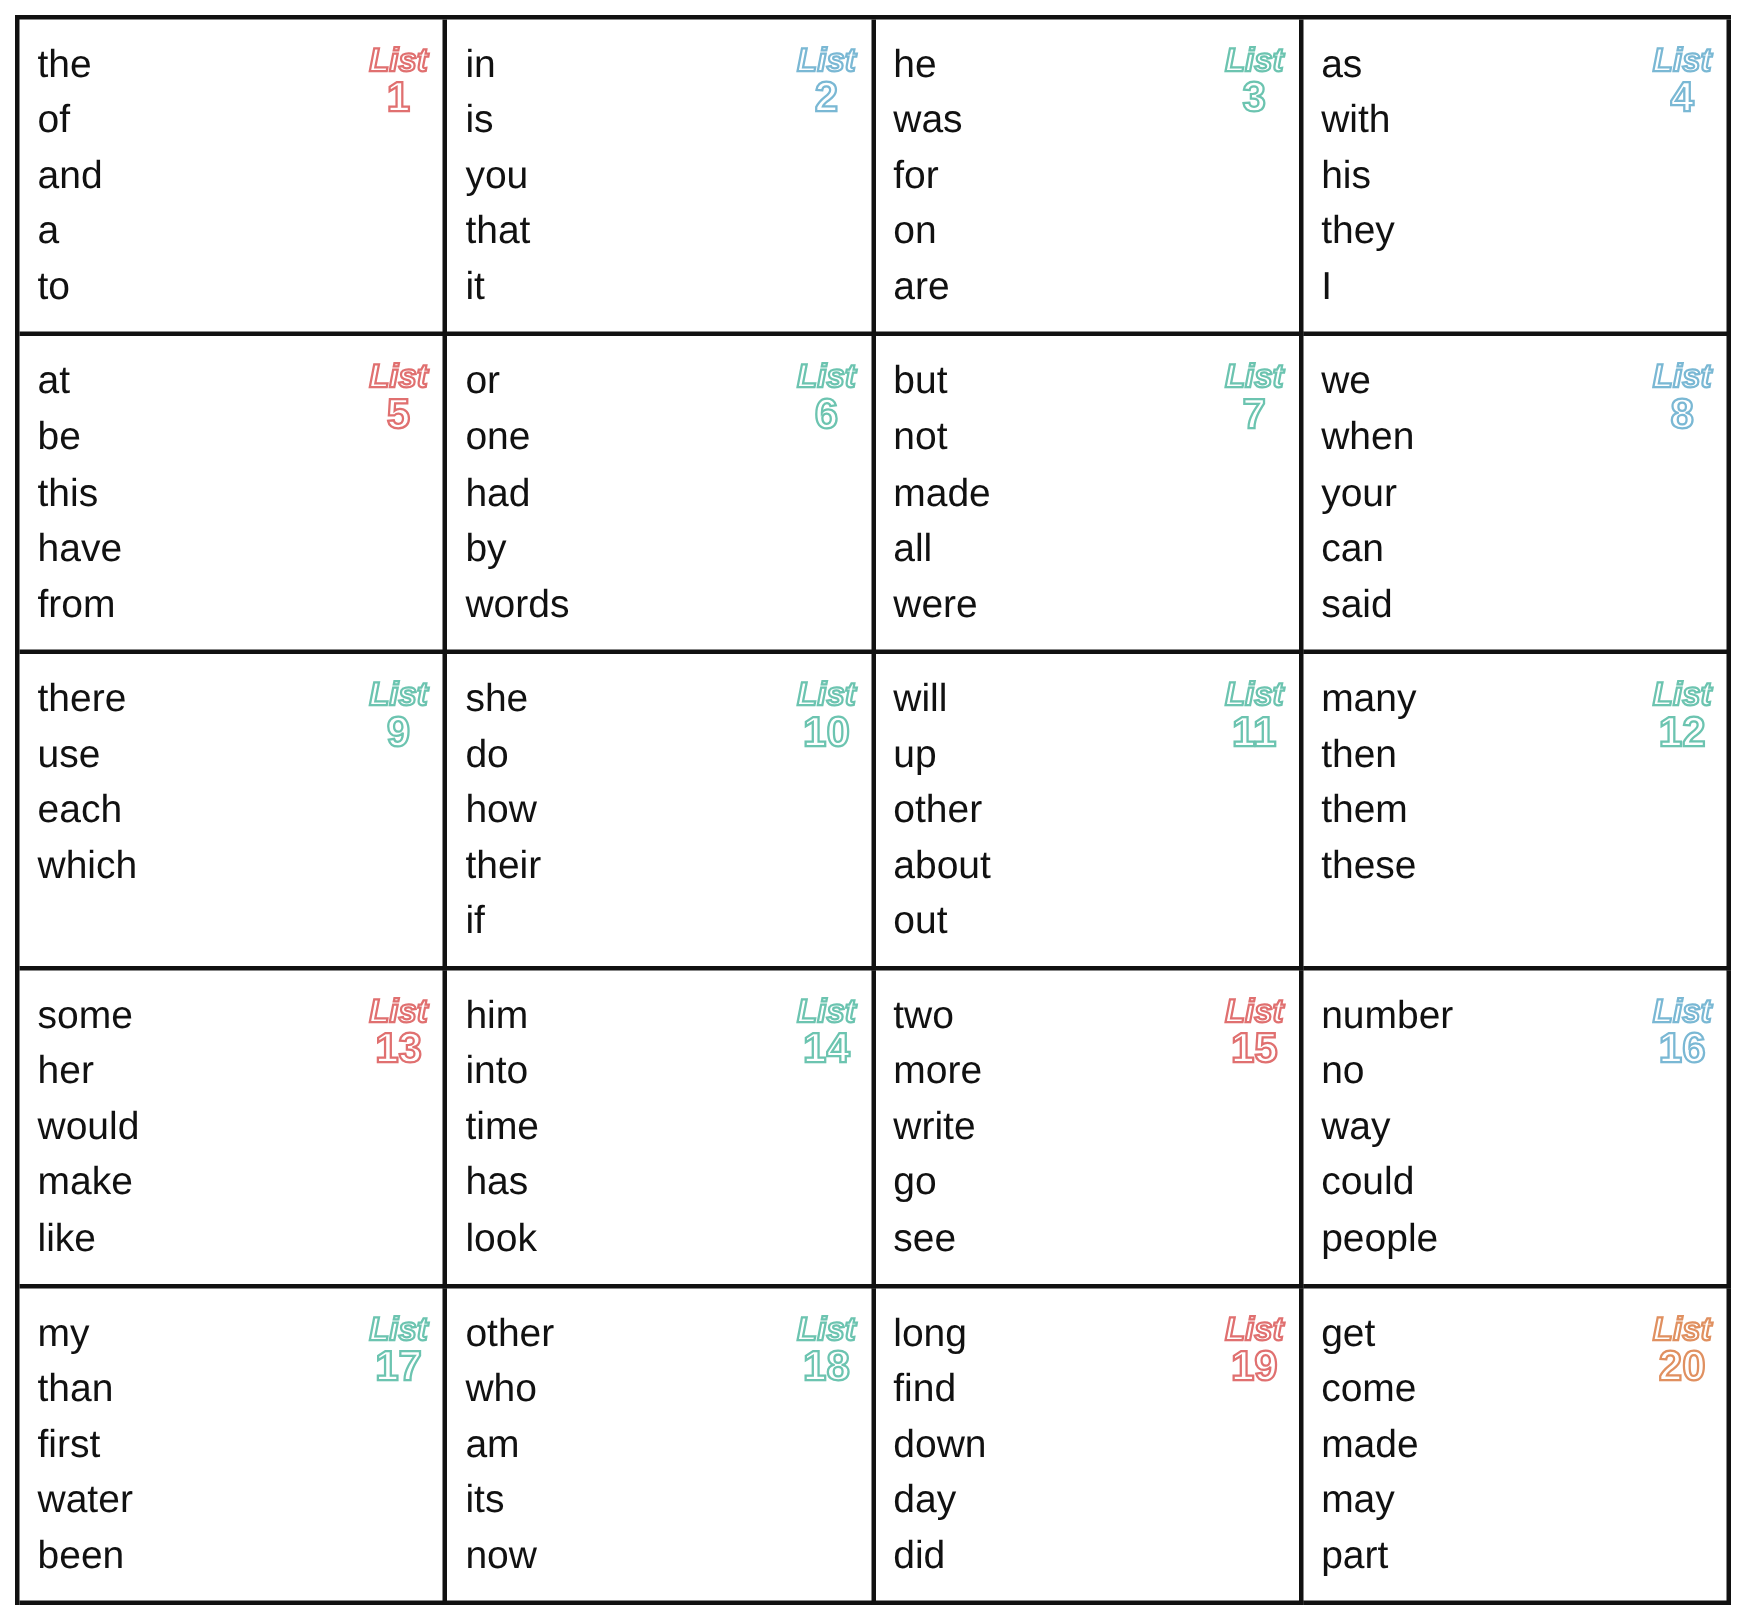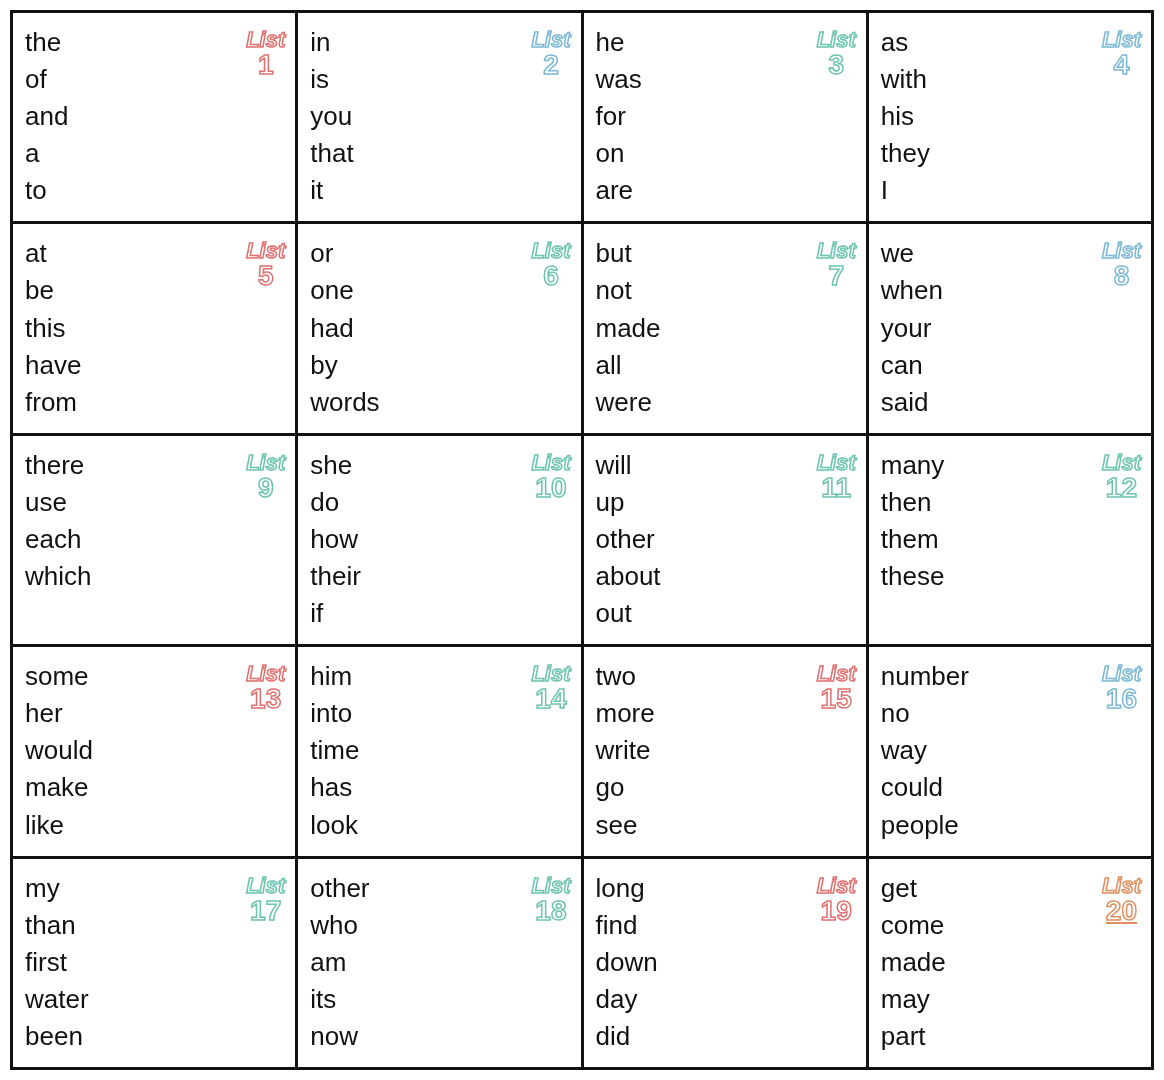--- a/index.html
+++ b/index.html
@@ -77,21 +77,21 @@
     .list-red .list-text { color: #e07070; -webkit-text-stroke: 1px #e07070; }
     .list-red .list-num { color: #e07070; -webkit-text-stroke: 1px #e07070; }
 
     .list-blue .list-text { color: #7ab8d4; -webkit-text-stroke: 1px #7ab8d4; }
     .list-blue .list-num { color: #7ab8d4; -webkit-text-stroke: 1px #7ab8d4; }
 
     .list-teal .list-text { color: #6cc4b0; -webkit-text-stroke: 1px #6cc4b0; }
     .list-teal .list-num { color: #6cc4b0; -webkit-text-stroke: 1px #6cc4b0; }
 
     .list-orange .list-text { color: #e09060; -webkit-text-stroke: 1px #e09060; }
-    .list-orange .list-num { color: #e09060; text-decoration: underline; -webkit-text-stroke: 1px #e09060; }
+    .list-orange .list-num { color: #e09060; -webkit-text-stroke: 1px #e09060; }
 
     .label-outlined .list-text,
     .label-outlined .list-num {
       -webkit-text-stroke: 1.5px;
       color: transparent;
     }
 
     .label-outlined.list-red .list-text,
     .label-outlined.list-red .list-num {
       -webkit-text-stroke-color: #e07070;

